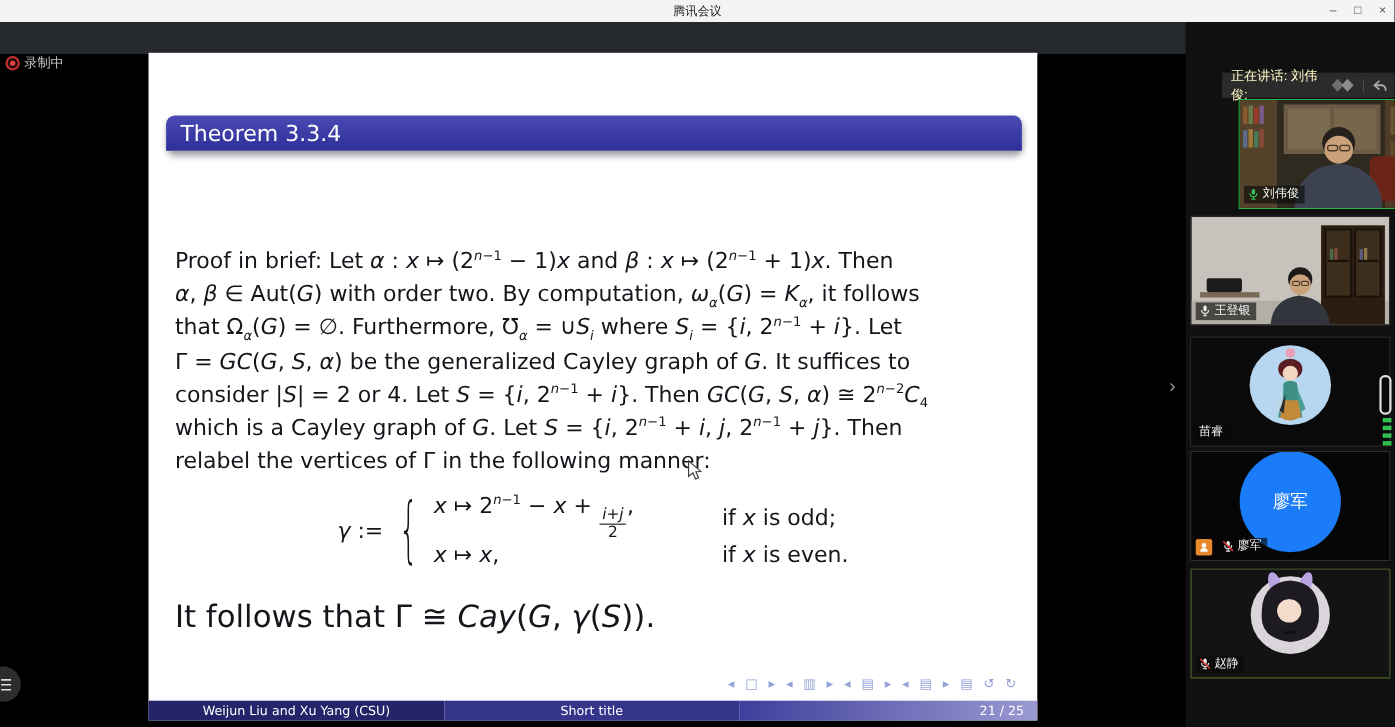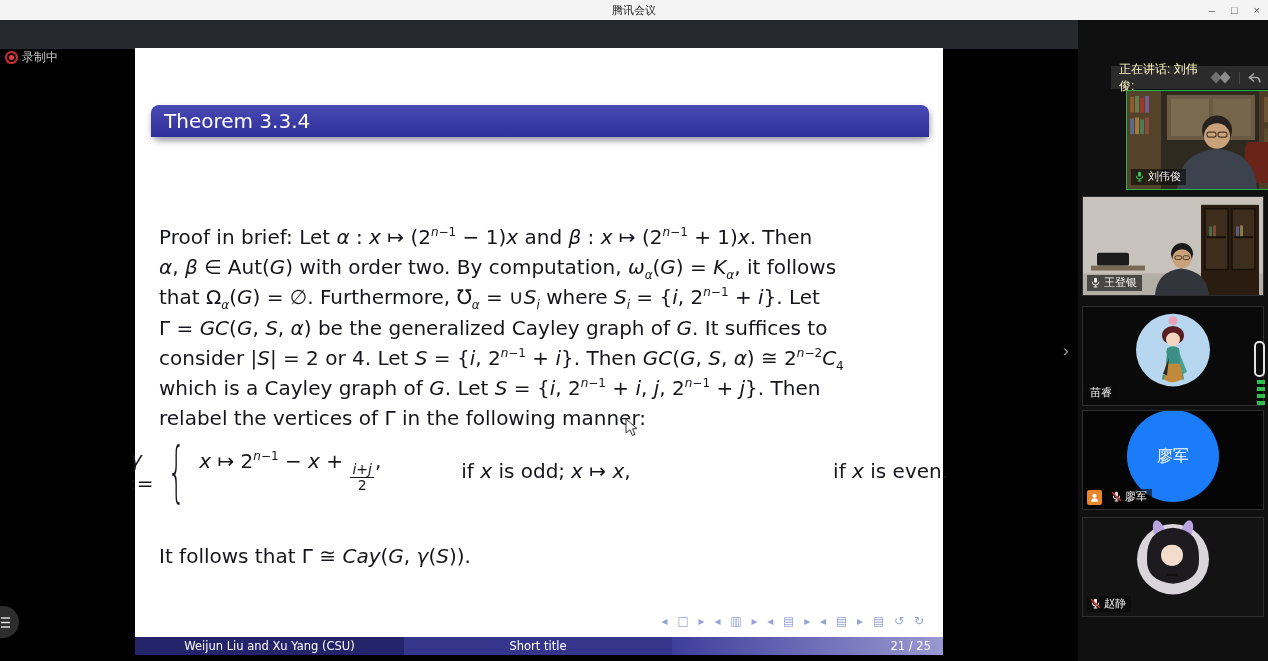--- a/index.html
+++ b/index.html
@@ -32,29 +32,29 @@
                 padding:4px 13px;border-radius:8px 8px 0 0;}
   .theorem-body{background:#e0e2f1;font-size:20px;line-height:31px;padding:7px 13px 11px;
                 border-radius:0 0 8px 8px;}
 
   .proof{position:absolute;left:24px;top:174px;width:772px;font-size:20px;line-height:30.2px;}
   .proof div{white-space:nowrap;}
 
   .equation{position:absolute;left:0;top:399px;width:100%;display:flex;justify-content:center;
             align-items:center;gap:12px;font-size:20px;}
   .brace{font-size:28px;font-weight:300;transform:scaleY(2.35);margin:0 2px;}
-  .cases{display:flex;flex-direction:row;gap:6px;}
+  .cases{display:flex;flex-direction:column;}
   .case-row{display:flex;align-items:center;}
   .case-expr{min-width:262px;white-space:nowrap;}
   .case-cond{white-space:nowrap;}
   .frac{display:inline-flex;flex-direction:column;align-items:center;vertical-align:-6px;
         font-size:0.70em;line-height:1.08;margin:0 1px;}
   .frac .fn{border-bottom:1.3px solid currentColor;padding:0 2px;}
 
-  .conclusion{position:absolute;left:24px;top:496px;font-size:20px;white-space:nowrap;}
+  .conclusion{position:absolute;left:24px;top:496px;font-size:28px;white-space:nowrap;}
 
   .navsyms{position:absolute;right:16px;top:566px;font-size:12px;color:#93a3d8;
            letter-spacing:3px;white-space:nowrap;}
 
   .footline{position:absolute;left:0;bottom:0;width:100%;height:18px;display:flex;
             font-size:11.5px;color:#fff;}
   .foot-a{width:269px;background:#24246b;display:flex;align-items:center;justify-content:center;}
   .foot-b{width:268px;background:#35358b;display:flex;align-items:center;justify-content:center;}
   .foot-c{flex:1;background:linear-gradient(90deg,#3e3e9c,#9a99d1);display:flex;
           align-items:center;justify-content:flex-end;padding-right:12px;}

